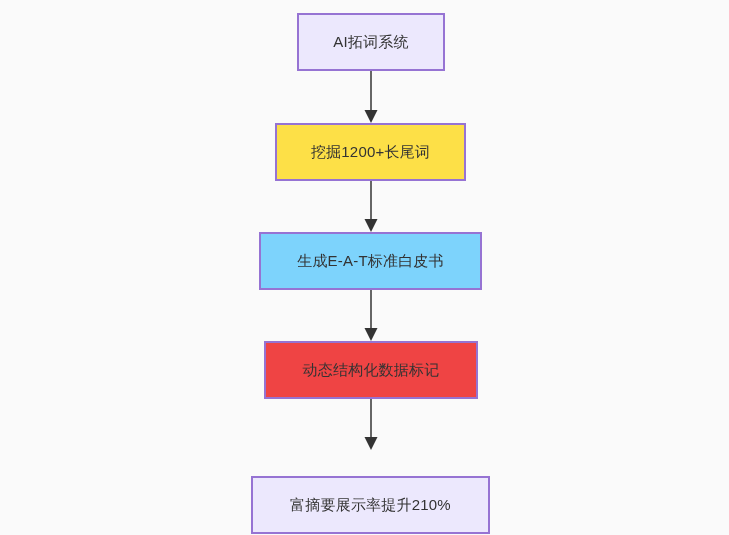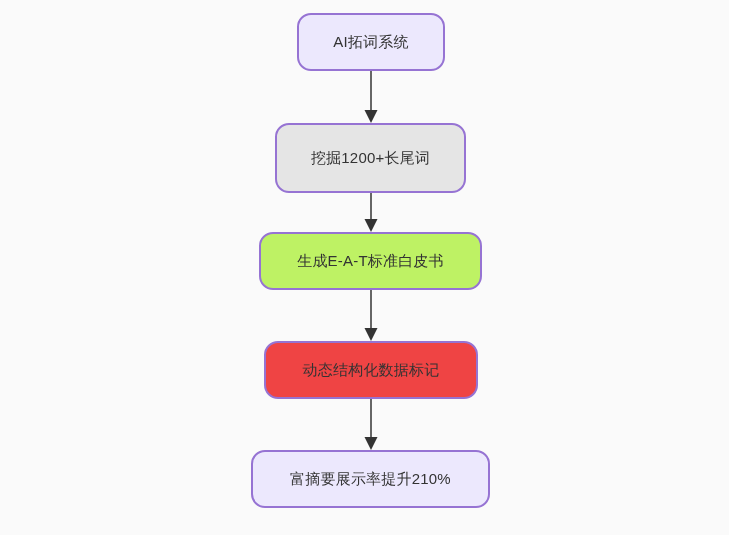--- a/index.html
+++ b/index.html
@@ -16,21 +16,21 @@
   #flowchart {
     position: relative;
     width: 729px;
     height: 535px;
   }
   .node {
     position: absolute;
     box-sizing: border-box;
     height: 58px;
     border: 2px solid #9673d3;
-    border-radius: 14px;
+    border-radius: 0;
     background: #ece8fd;
     display: flex;
     align-items: center;
     justify-content: center;
     color: #333333;
     font-size: 15px;
     line-height: 1.2;
     letter-spacing: 0.2px;
     white-space: nowrap;
     user-select: none;
@@ -73,21 +73,21 @@
       <polygon class="edge-head" points="371,341 364.5,328 377.5,328" style="fill: rgb(51, 51, 51);"></polygon>
     </g>
     <g>
       <line class="edge-line" x1="371" y1="399" x2="371" y2="442" style="stroke: rgb(102, 102, 102);"></line>
       <polygon class="edge-head" points="371,450 364.5,437 377.5,437" style="fill: rgb(51, 51, 51);"></polygon>
     </g>
   </svg>
 
   <div class="node" style="left: 297px; top: 13px; width: 148px; height: 58px; background: rgb(236, 232, 253); border-color: rgb(150, 115, 211); color: rgb(51, 51, 51);">AI拓词系统</div>
 
-  <div class="node" style="left: 275px; top: 123px; width: 191px; height: 70px; background: #e5e5e5; border-color: rgb(150, 115, 211); color: rgb(51, 51, 51);">挖掘1200+长尾词</div>
+  <div class="node" style="left: 275px; top: 123px; width: 191px; height: 58px; background: #fde047; border-color: rgb(150, 115, 211); color: rgb(51, 51, 51);">挖掘1200+长尾词</div>
 
-  <div class="node" style="left: 259px; top: 232px; width: 223px; height: 58px; background: #bef264; border-color: rgb(150, 115, 211); color: rgb(51, 51, 51);">生成E-A-T标准白皮书</div>
+  <div class="node" style="left: 259px; top: 232px; width: 223px; height: 58px; background: #7dd3fc; border-color: rgb(150, 115, 211); color: rgb(51, 51, 51);">生成E-A-T标准白皮书</div>
 
   <div class="node" style="left: 264px; top: 341px; width: 214px; height: 58px; background: #ef4444; border-color: rgb(150, 115, 211); color: rgb(51, 51, 51);">动态结构化数据标记</div>
 
-  <div class="node" style="left: 251px; top: 450px; width: 239px; height: 58px; background: rgb(236, 232, 253); border-color: rgb(150, 115, 211); color: rgb(51, 51, 51);">富摘要展示率提升210%</div>
+  <div class="node" style="left: 251px; top: 476px; width: 239px; height: 58px; background: rgb(236, 232, 253); border-color: rgb(150, 115, 211); color: rgb(51, 51, 51);">富摘要展示率提升210%</div>
 
 </div>
 
 </body></html>

